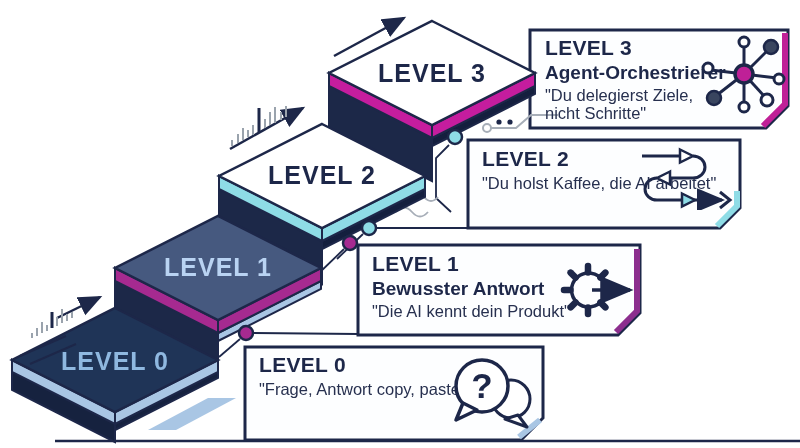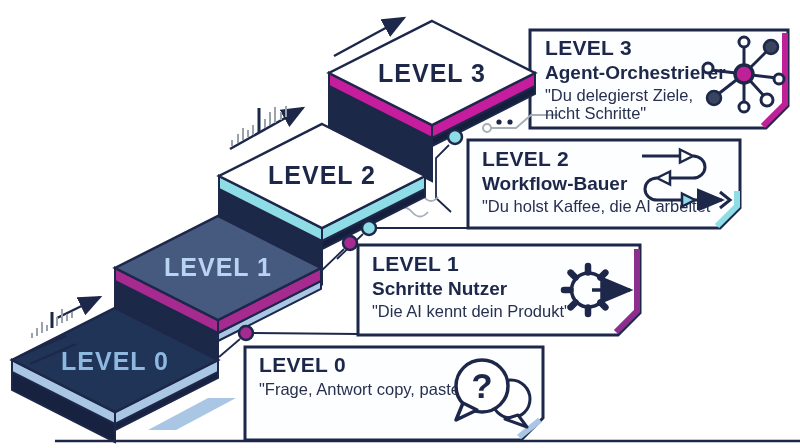--- a/index.html
+++ b/index.html
@@ -140,27 +140,26 @@
   </svg>
 
   <div class="card-text" style="left:545px;top:36px;">
     <div class="card-title">LEVEL 3</div>
     <div class="card-role">Agent-Orchestrierer</div>
     <div class="card-quote wrap">"Du delegierst Ziele, nicht Schritte"</div>
   </div>
 
   <div class="card-text" style="left:482px;top:147px;">
     <div class="card-title">LEVEL 2</div>
-    <div class="card-role">Workflow-Bauer</div>
     <div class="card-quote">"Du holst Kaffee, die AI arbeitet"</div>
   </div>
 
   <div class="card-text" style="left:372px;top:252px;">
     <div class="card-title">LEVEL 1</div>
-    <div class="card-role">Schritte Nutzer</div>
+    <div class="card-role">Bewusster Antwort</div>
     <div class="card-quote">"Die AI kennt dein Produkt"</div>
   </div>
 
   <div class="card-text" style="left:259px;top:353px;">
     <div class="card-title">LEVEL 0</div>
     <div class="card-quote">"Frage, Antwort copy, paste"</div>
   </div>
 
   <svg class="card-icon" style="left:700px;top:34px;" width="88" height="82" viewBox="0 0 88 82">
     <g stroke="#1d2749" stroke-width="3" fill="none">

